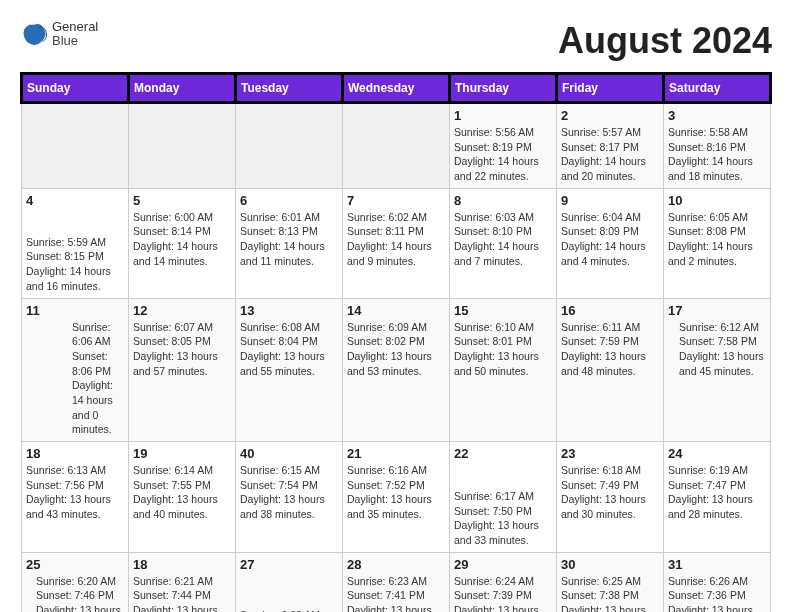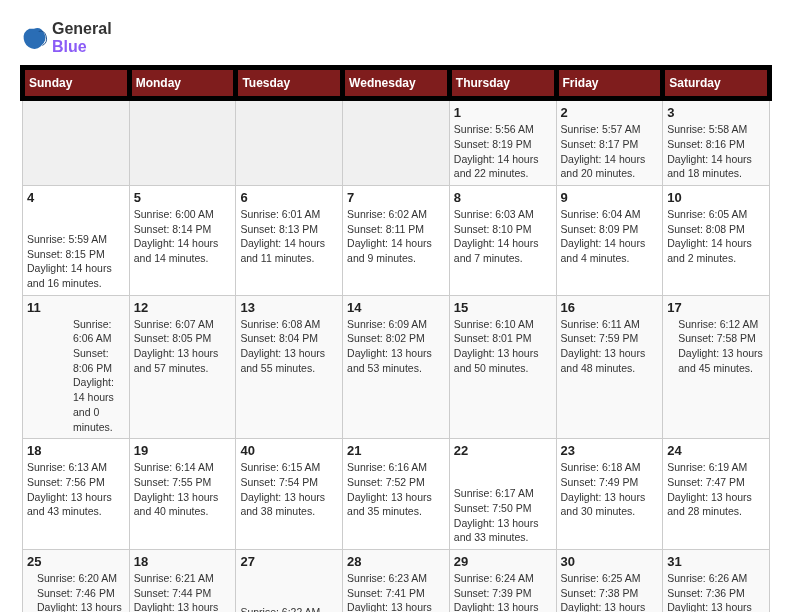--- a/index.html
+++ b/index.html
@@ -15,26 +15,26 @@
       align-items: flex-start;
       justify-content: space-between;
       margin-bottom: 10px;
     }
     .logo {
       display: flex;
       align-items: center;
       gap: 4px;
     }
     .logo-text {
-      font-size: 16px;
-      font-weight: bold;
+      font-size: 13px;
+      font-weight: normal;
       line-height: 1.1;
     }
     .logo-general { color: #333; }
-    .logo-blue { color: #8b5cf6; text-align: center; }
+    .logo-blue { color: #404040; text-align: center; }
     .logo-icon {
       width: 28px;
       height: 28px;
     }
     .title-area {
       text-align: right;
     }
     .month-title {
       font-size: 36px;
       font-weight: bold;
@@ -43,26 +43,26 @@
     .location-title {
       font-size: 16px;
       color: #444;
     }
     .calendar-table {
       width: 100%;
       border-collapse: collapse;
       font-size: 11px;
     }
     .calendar-table thead th {
-      background-color: #7f1d1d;
+      background-color: #6d28d9;
       color: #fff;
       padding: 6px 4px;
       text-align: left;
       font-size: 12px;
-      border: 5px solid #000000;
+      border: 3px solid #000000;
     }
     .calendar-table tbody td {
       border: 1px solid #ccc;
       vertical-align: top;
       padding: 4px;
       width: calc(100% / 7);
       min-height: 80px;
       background: #fff;
     }
     .calendar-table tbody tr:nth-child(odd) td {
@@ -92,20 +92,21 @@
     <svg class="logo-icon" viewBox="0 0 30 30" xmlns="http://www.w3.org/2000/svg">
       <path d="M15 5 Q22 2 26 10 Q30 18 22 24 Q18 28 12 26 Q5 23 4 16 Q3 8 10 5 Z" fill="#2a6db5"></path>
       <path d="M20 8 Q26 6 28 13 Q30 20 24 23" fill="none" stroke="#1a4d8a" stroke-width="1"></path>
     </svg>
     <div class="logo-text">
       <span class="logo-general">General</span><br>
       <span class="logo-blue">Blue</span>
     </div>
   </div>
   <div class="title-area">
+    <div class="month-title">August 2024</div>
   </div>
 </div>
 
 <table class="calendar-table">
   <thead>
     <tr>
     <th>Sunday</th>
         <th>Monday</th>
         <th>Tuesday</th>
         <th>Wednesday</th>

